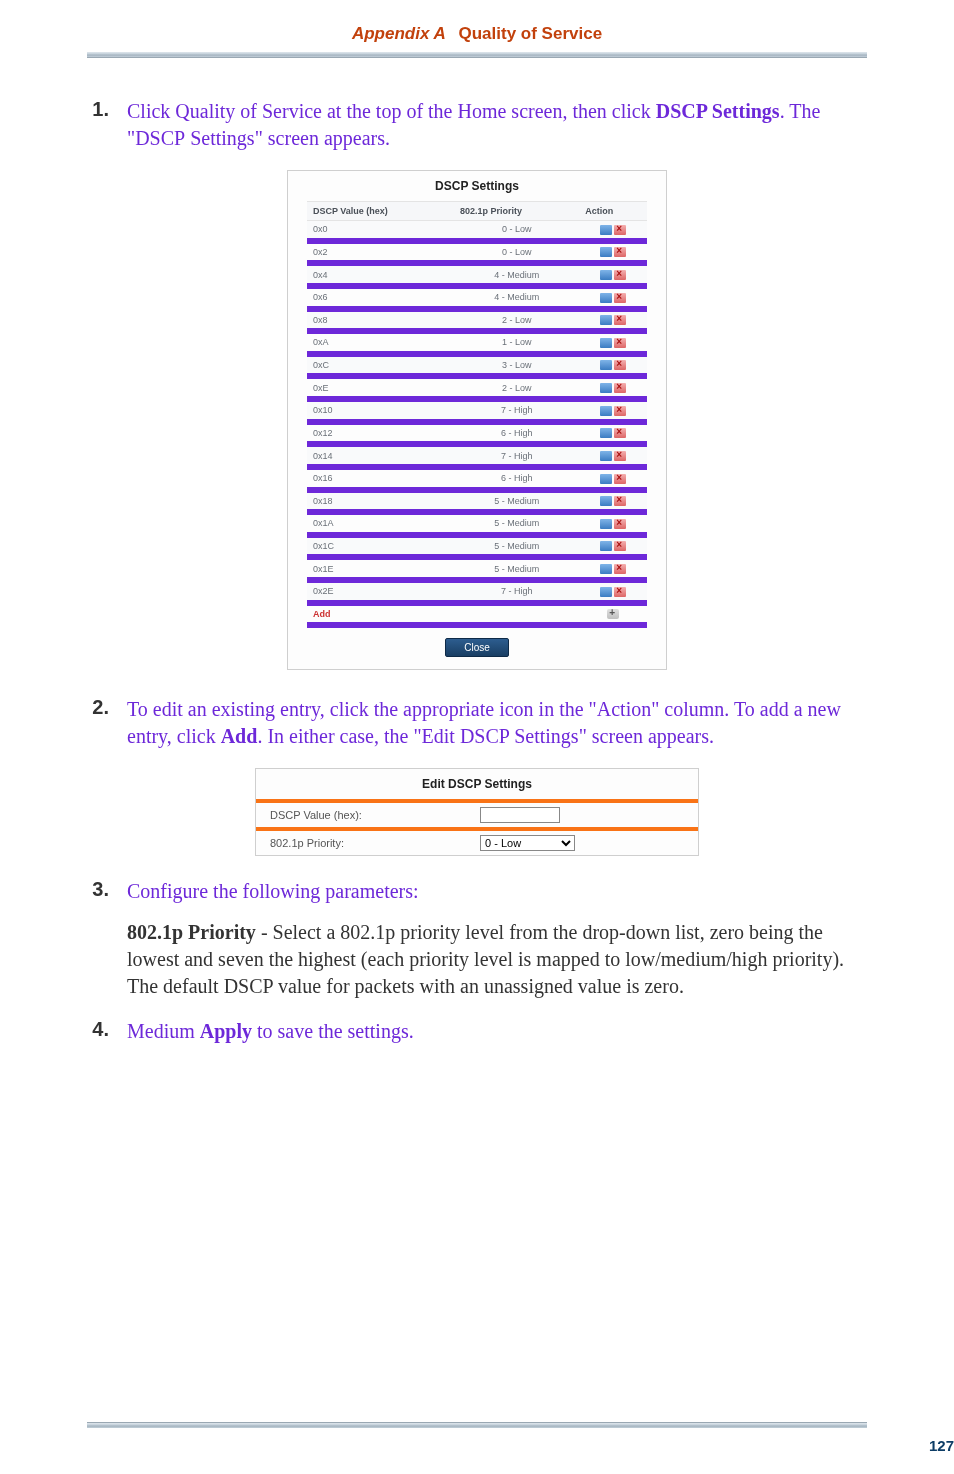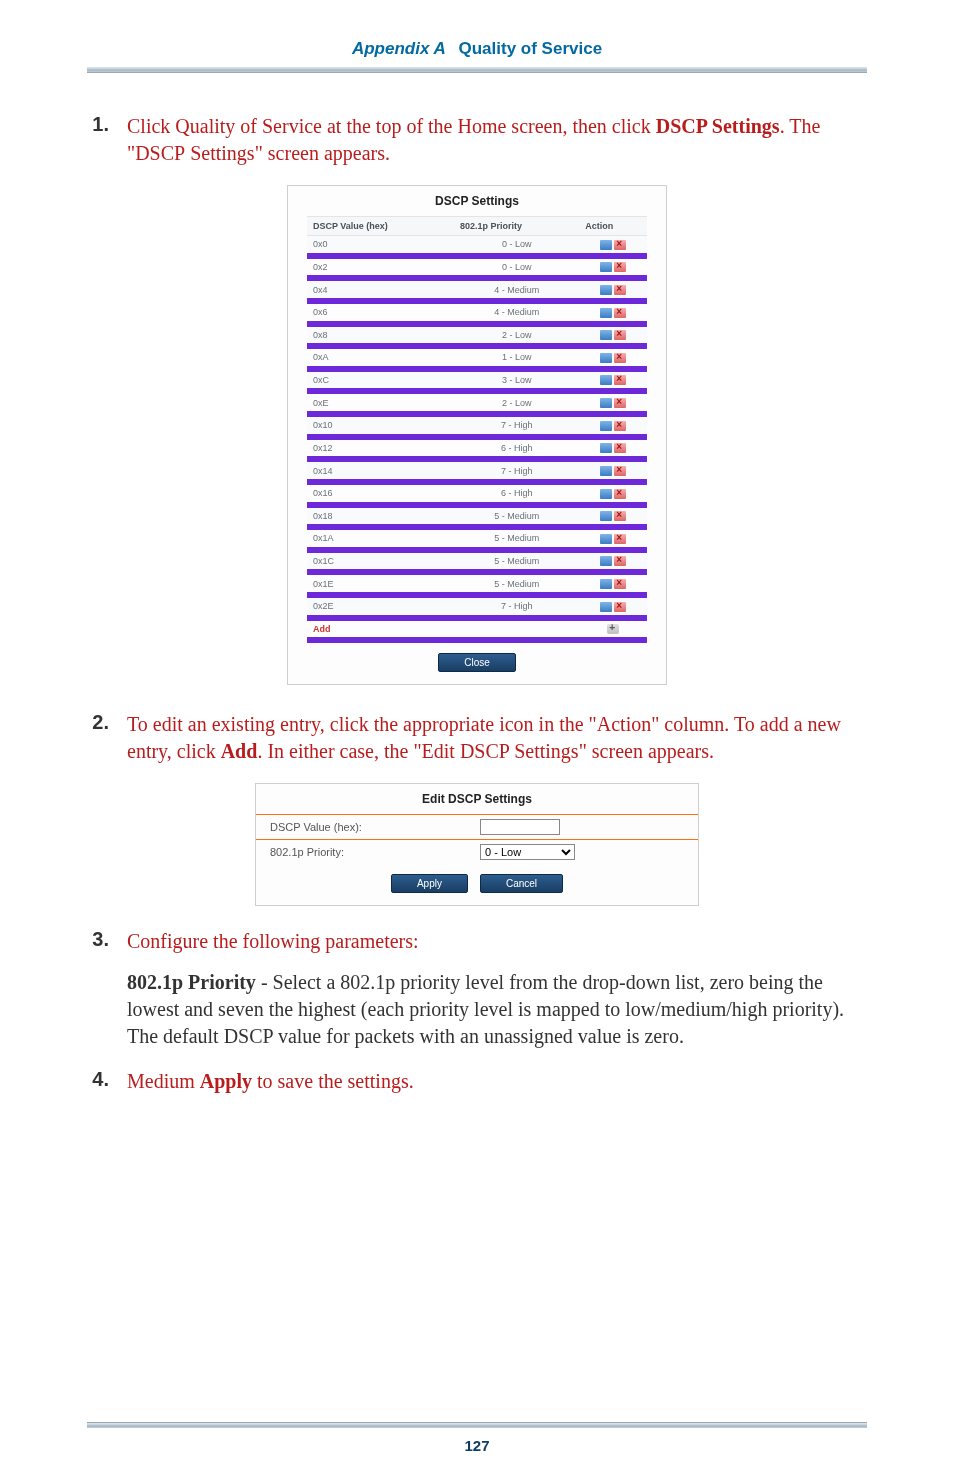--- a/index.html
+++ b/index.html
@@ -11,22 +11,21 @@
     color: #333333;
     position: relative;
   }
   .header {
     padding: 24px 0 6px 0;
     text-align: center;
   }
   .header-title {
     font-size: 17px;
     font-weight: bold;
-    color: #0369a1;
-    margin-top: 15px;
+    color: #c2410c;
   }
   .header-title .italic { font-style: italic; font-family: Arial, sans-serif; font-weight: bold; }
   .header-title .sans { font-family: Arial, sans-serif; font-weight: bold; }
   .header-bar {
     margin: 8px auto 0 auto;
     width: 780px;
     height: 6px;
     background: linear-gradient(180deg,#dfe6ec 0%,#c3d0da 40%,#a4b3bf 60%,#c3d0da 100%);
     border-bottom: 1px solid #9aa8b3;
   }
@@ -43,21 +42,21 @@
     font-family: Arial, sans-serif;
     font-weight: bold;
     font-size: 20px;
     color: #333;
     min-width: 22px;
     text-align: right;
   }
   .step-body {
     font-size: 20px;
     line-height: 1.35;
-    color: #b91c1c;
+    color: #6d28d9;
   }
   .step-body .bold { font-weight: bold; }
   .step-body .sc { font-variant: small-caps; }
   .panel {
     border: 1px solid #cfcfcf;
     background: #fdfdfd;
     margin: 18px auto;
   }
   .panel-title {
     font-family: Arial, sans-serif;
@@ -113,37 +112,37 @@
   .aicon.add { background: linear-gradient(180deg,#e0e0e0,#bfbfbf); border-radius:2px; }
   .aicon.add::after {
     content:"+"; position:absolute; left:2px; top:-2px; font-size:10px; color:#555; font-weight:bold;
   }
   .close-btn, .apply-btn, .cancel-btn {
     display: inline-block;
     font-family: Arial, sans-serif;
     font-size: 10px;
     background: linear-gradient(180deg,#2d5d8f,#193e63);
     color: #fff;
-    padding: 3px 25px;
+    padding: 3px 18px;
     border: 1px solid #0e2a47;
     border-radius: 2px;
     margin: 10px 4px 12px 4px;
     text-align:center;
   }
   .panel-footer { text-align:center; }
   
   .edit-panel {
     width: 444px;
   }
   .edit-row {
     display: flex;
     font-family: Arial, sans-serif;
     font-size: 11px;
     padding: 4px 14px;
-    border-top: 1px solid #f97316;
+    border-top: 4px solid #f97316;
     align-items:center;
   }
   .edit-row:first-of-type { border-top: none; }
   .edit-row .lbl { width: 210px; color:#555; }
   .edit-row .ctrl input[type="text"] {
     width: 80px;
     font-size: 11px;
     padding: 1px 3px;
     border: 1px solid #888;
   }
@@ -171,21 +170,21 @@
     width: 780px;
     height: 6px;
     background: linear-gradient(180deg,#dfe6ec 0%,#c3d0da 40%,#a4b3bf 60%,#c3d0da 100%);
     border-top: 1px solid #9aa8b3;
   }
   .page-num {
     position: absolute;
     bottom: 20px;
     left: 0;
     width: 100%;
-    text-align: center;
+    text-align: right;
     font-family: Arial, sans-serif;
     font-weight: bold;
     font-size: 15px;
     color: #0d3d66;
   }
 </style>
 </head>
 <body>
 
 <div class="header">
@@ -328,24 +327,20 @@
       <div class="ctrl"><input type="text" value="" style=""></div>
     </div>
     <div class="edit-row">
       <div class="lbl">802.1p Priority:</div>
       <div class="ctrl">
         <select>
           <option>0 - Low</option>
         </select>
       </div>
     </div>
-    <div class="panel-footer">
-      <span class="apply-btn">Apply</span>
-      <span class="cancel-btn">Cancel</span>
-    </div>
   </div>
 
   <div class="step" style="margin-top:22px;">
     <div class="step-num">3.</div>
     <div class="step-body">Configure the following parameters:</div>
   </div>
 
   <div class="sub-block">
     <div class="sub-para">
       <span class="bold">802.1p Priority</span><span> - Select a 802.1p priority level from the drop-down list, zero being the lowest and seven the highest (each priority level is mapped to low/medium/high priority). The default </span><span class="sc">DSCP</span><span> value for packets with an unassigned value is zero.</span>

